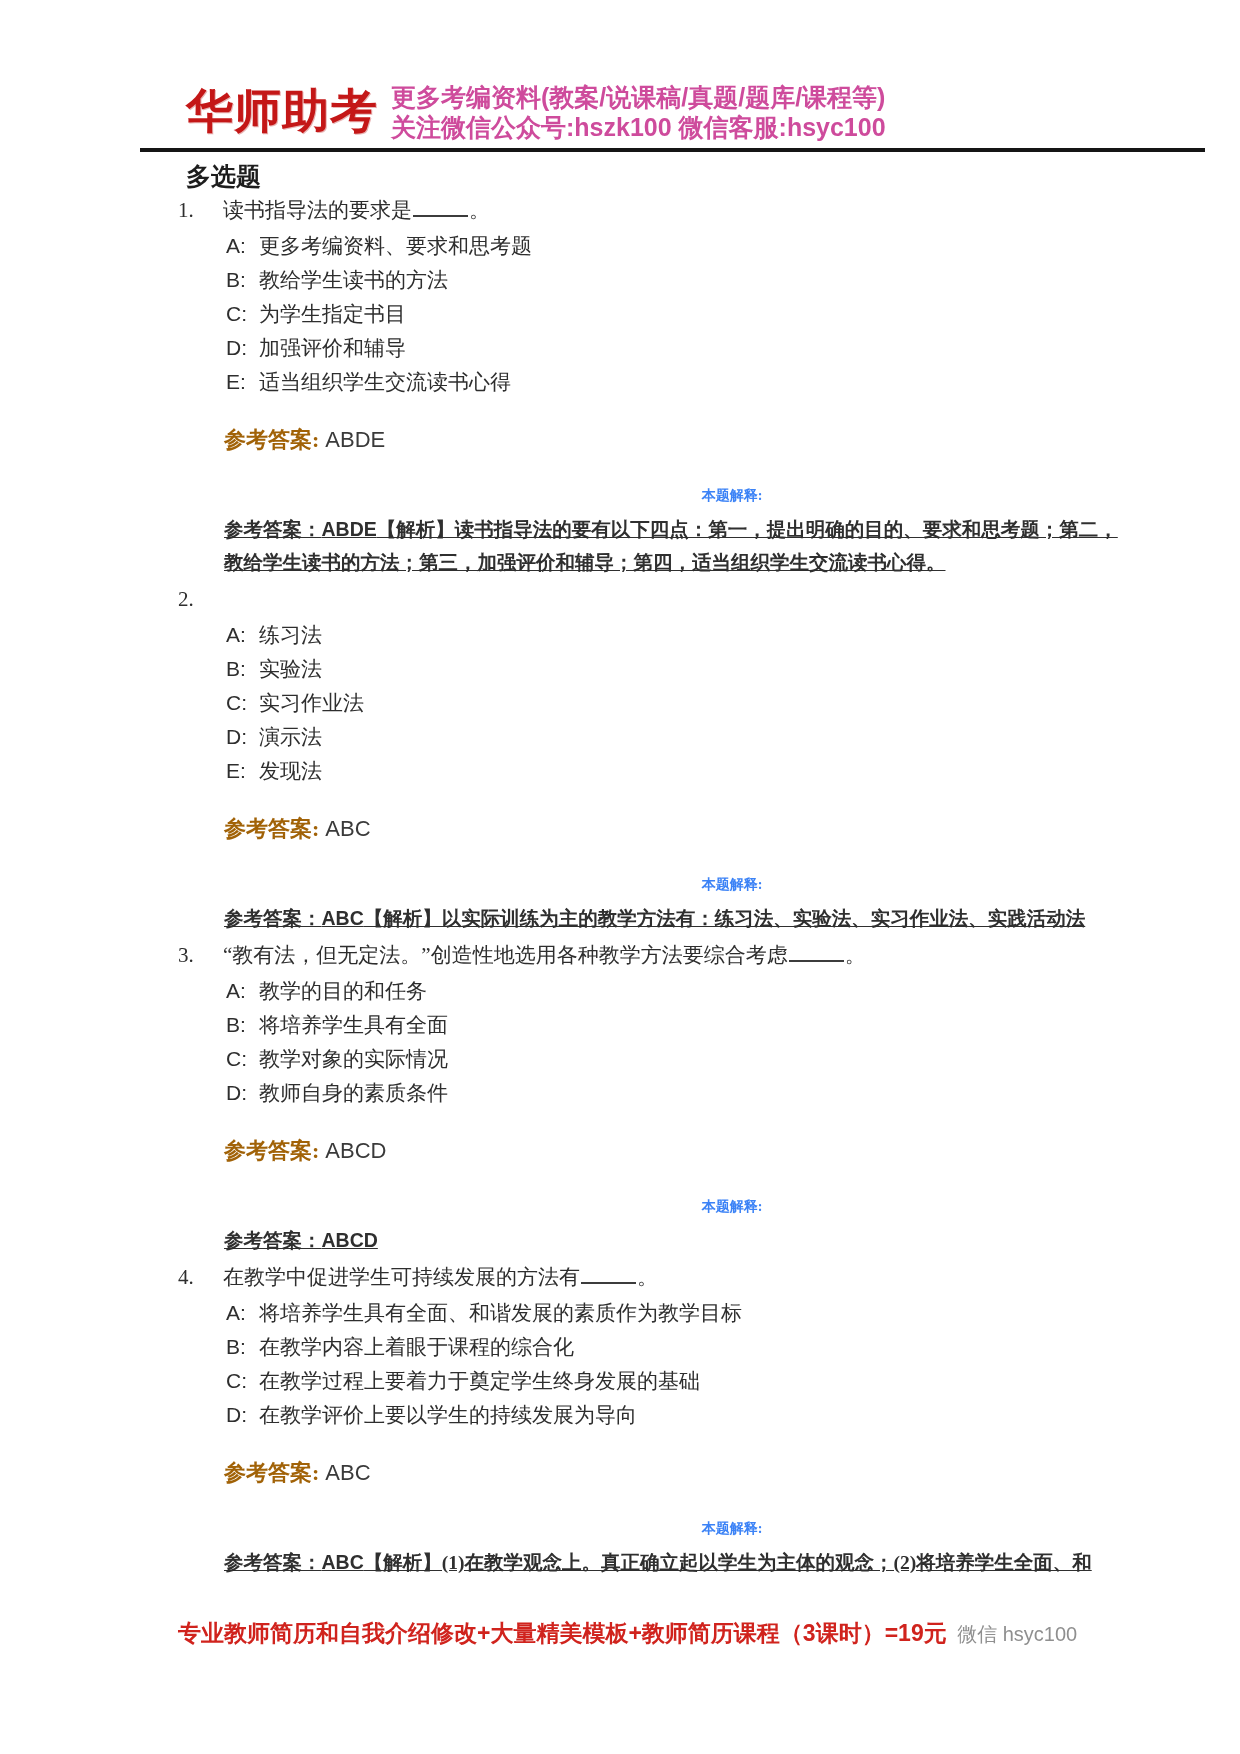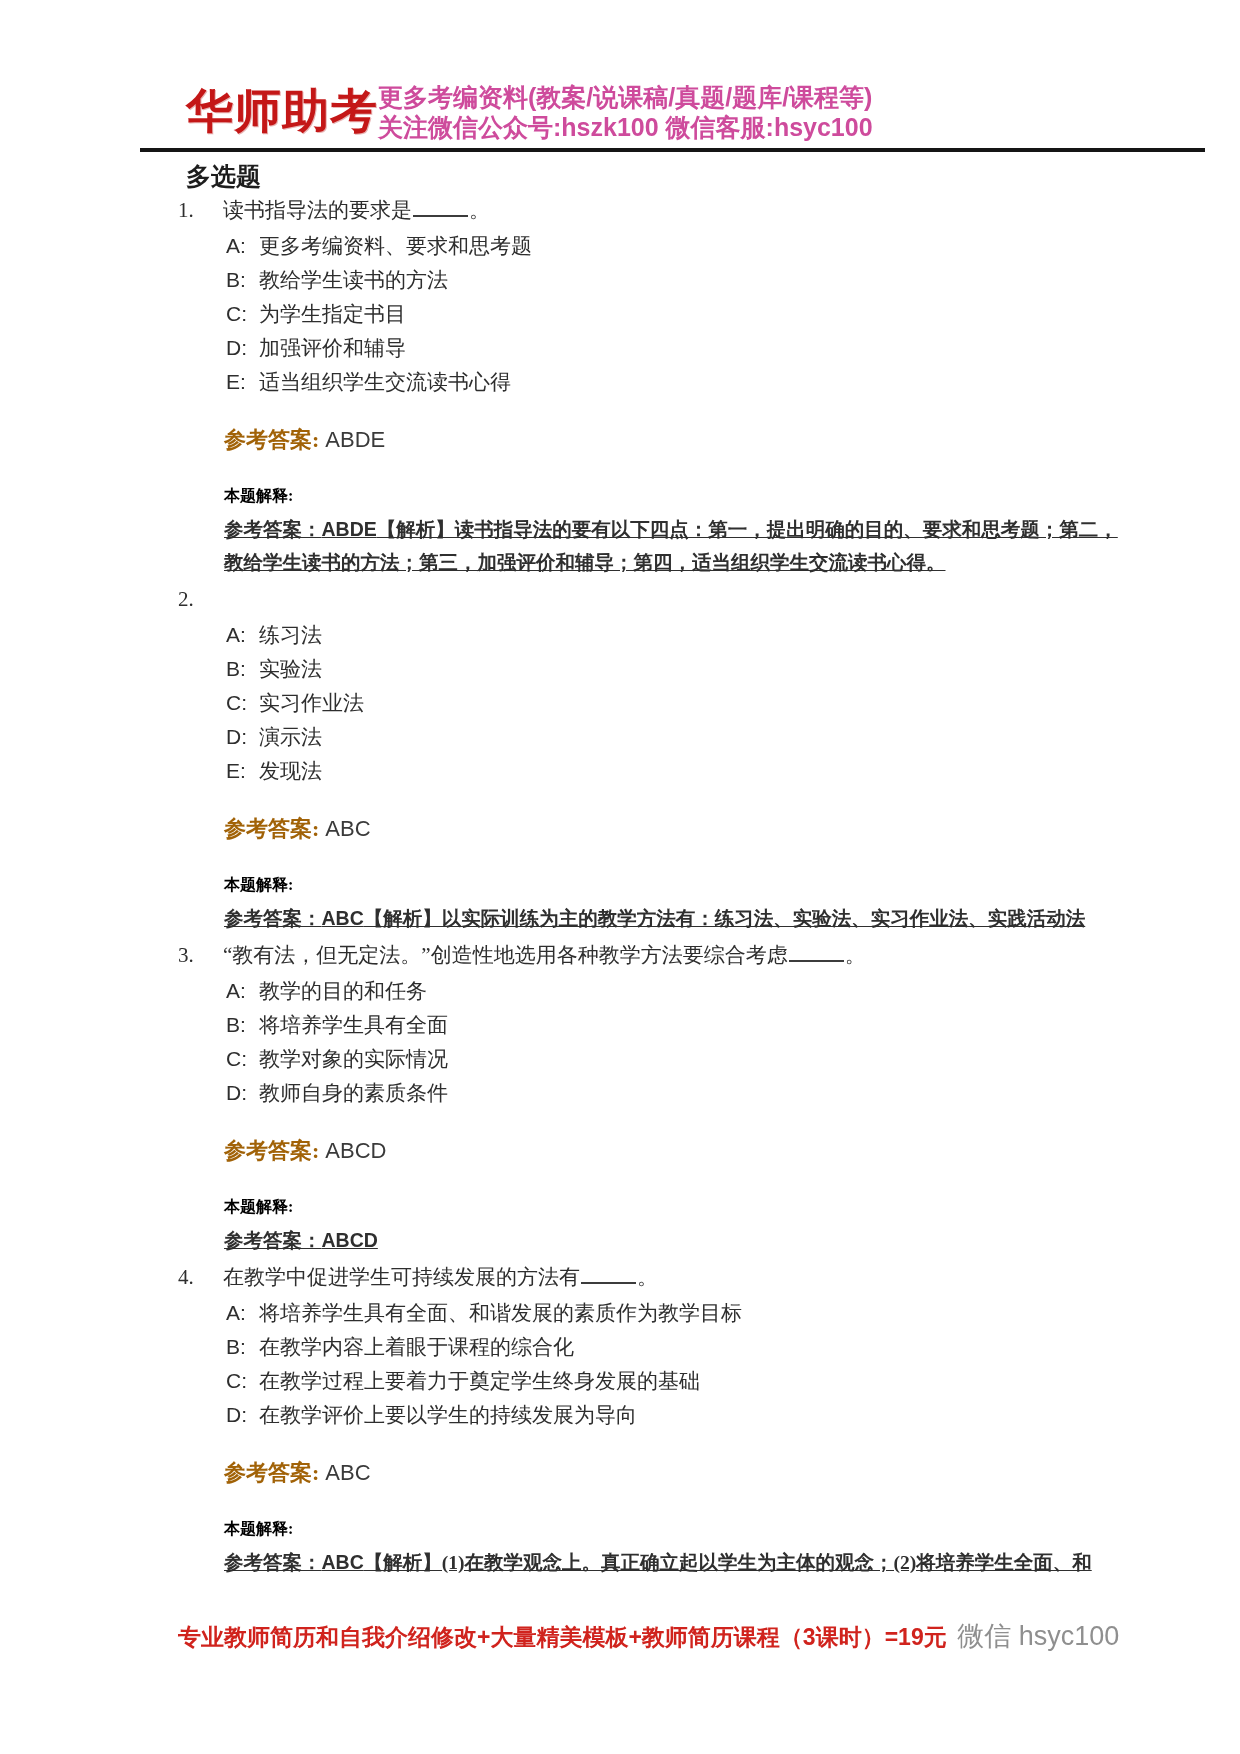--- a/index.html
+++ b/index.html
@@ -10,21 +10,21 @@
     font-family: "Liberation Serif", serif;
     color: #2e2e2e;
   }
 
   
   .header {
     padding-top: 82px;
     margin-left: 186px;
     display: flex;
     align-items: flex-start;
-    gap: 0;
+    gap: 13px;
   }
   .logo {
     color: #c41717;
     font-family: "Liberation Sans", sans-serif;
     font-weight: bold;
     font-size: 47px;
     line-height: 58px;
     letter-spacing: 1px;
     text-shadow: 1px 1px 0 #e8b5b5;
     white-space: nowrap;
@@ -88,24 +88,25 @@
   }
   .answer-label { font-weight: bold; color: #a16207; }
   .answer-value {
     font-family: "Liberation Sans", sans-serif;
     color: #3a3a3a;
     margin-left: 6px;
   }
 
   .explain { margin: 26px 0 0 46px; }
   .explain-title {
-    font-size: 16px;
-    font-weight: bold;
-    color: #000000;
+    font-size: 14px;
+    font-weight: bold;
+    color: #3b82f6;
     line-height: 30px;
+    text-align: center;
   }
   .explain-text {
     margin-top: 2px;
     font-size: 19.5px;
     font-weight: 600;
     line-height: 33px;
     max-width: 895px;
     color: #2f2f2f;
     text-decoration: underline;
   }
@@ -119,21 +120,21 @@
     white-space: nowrap;
     font-family: "Liberation Sans", sans-serif;
   }
   .footer-promo {
     color: #d0231d;
     font-weight: bold;
     font-size: 23px;
   }
   .footer-wechat {
     color: #8f8f8f;
-    font-size: 27px;
+    font-size: 20px;
     margin-left: 6px;
   }
 </style>
 </head>
 <body>
 
 <div class="header">
   <div class="logo">华师助考</div>
   <div class="promo">
     <div>更多考编资料(教案/说课稿/真题/题库/课程等)</div>

